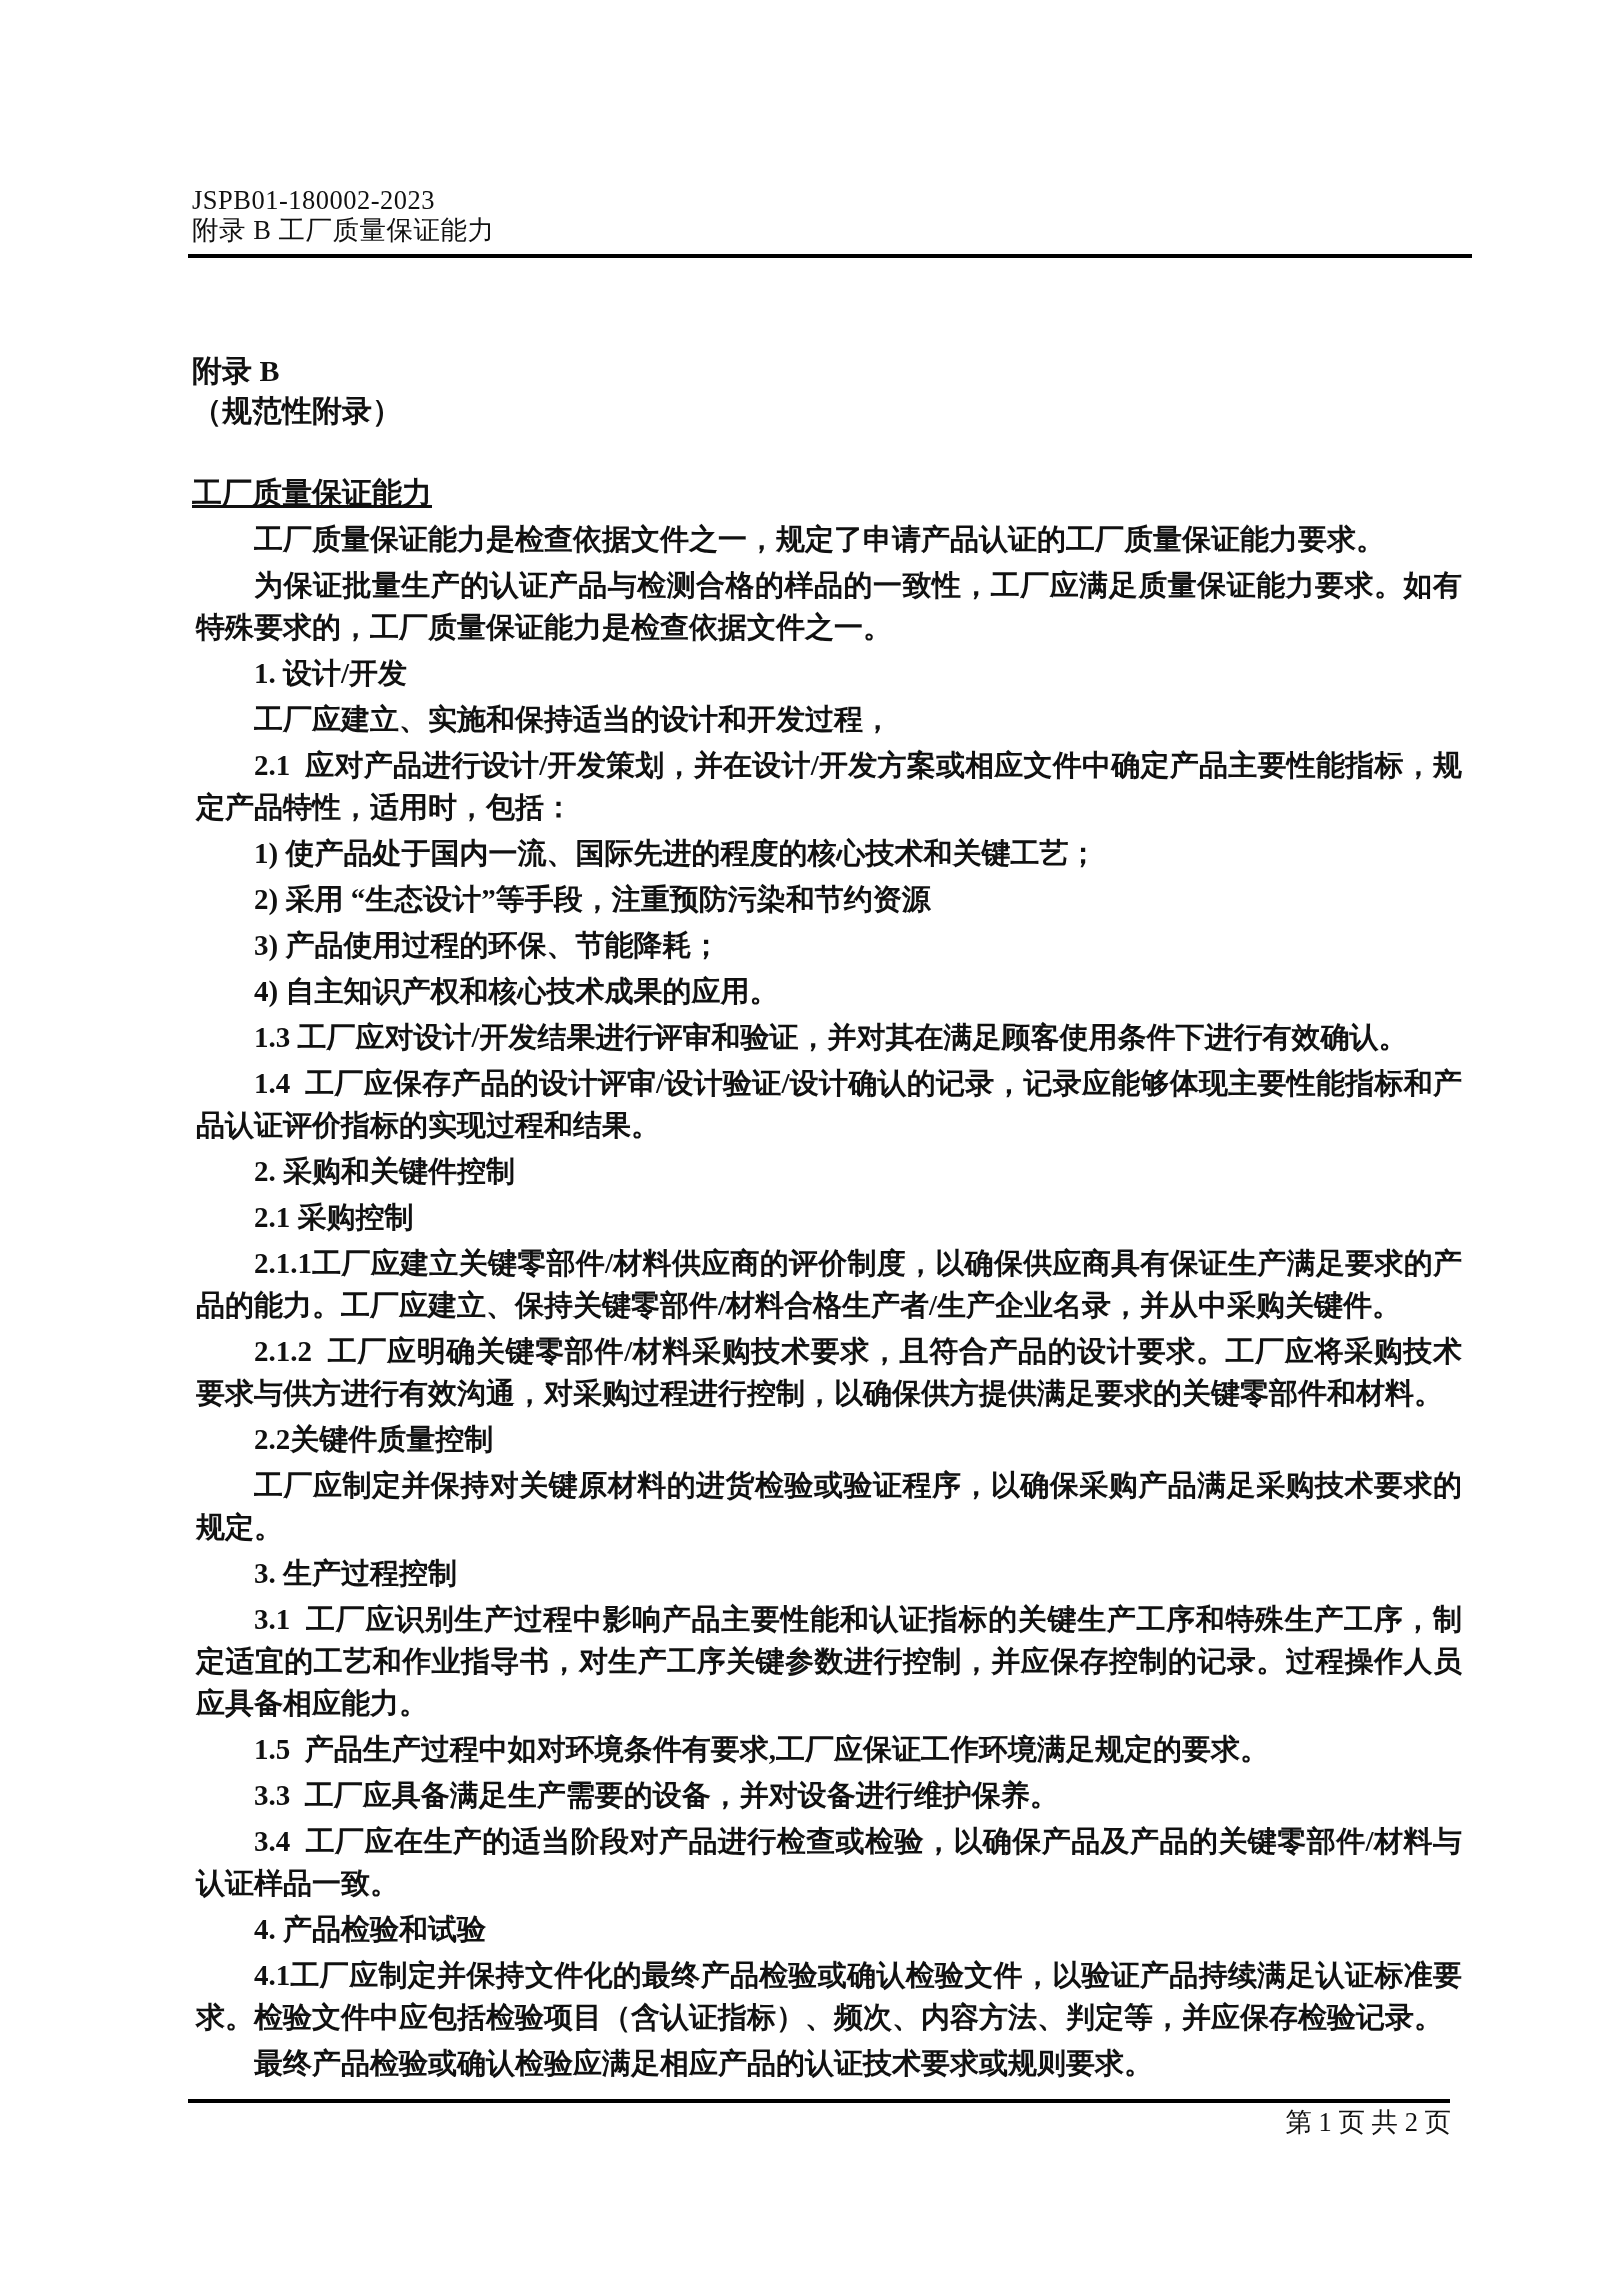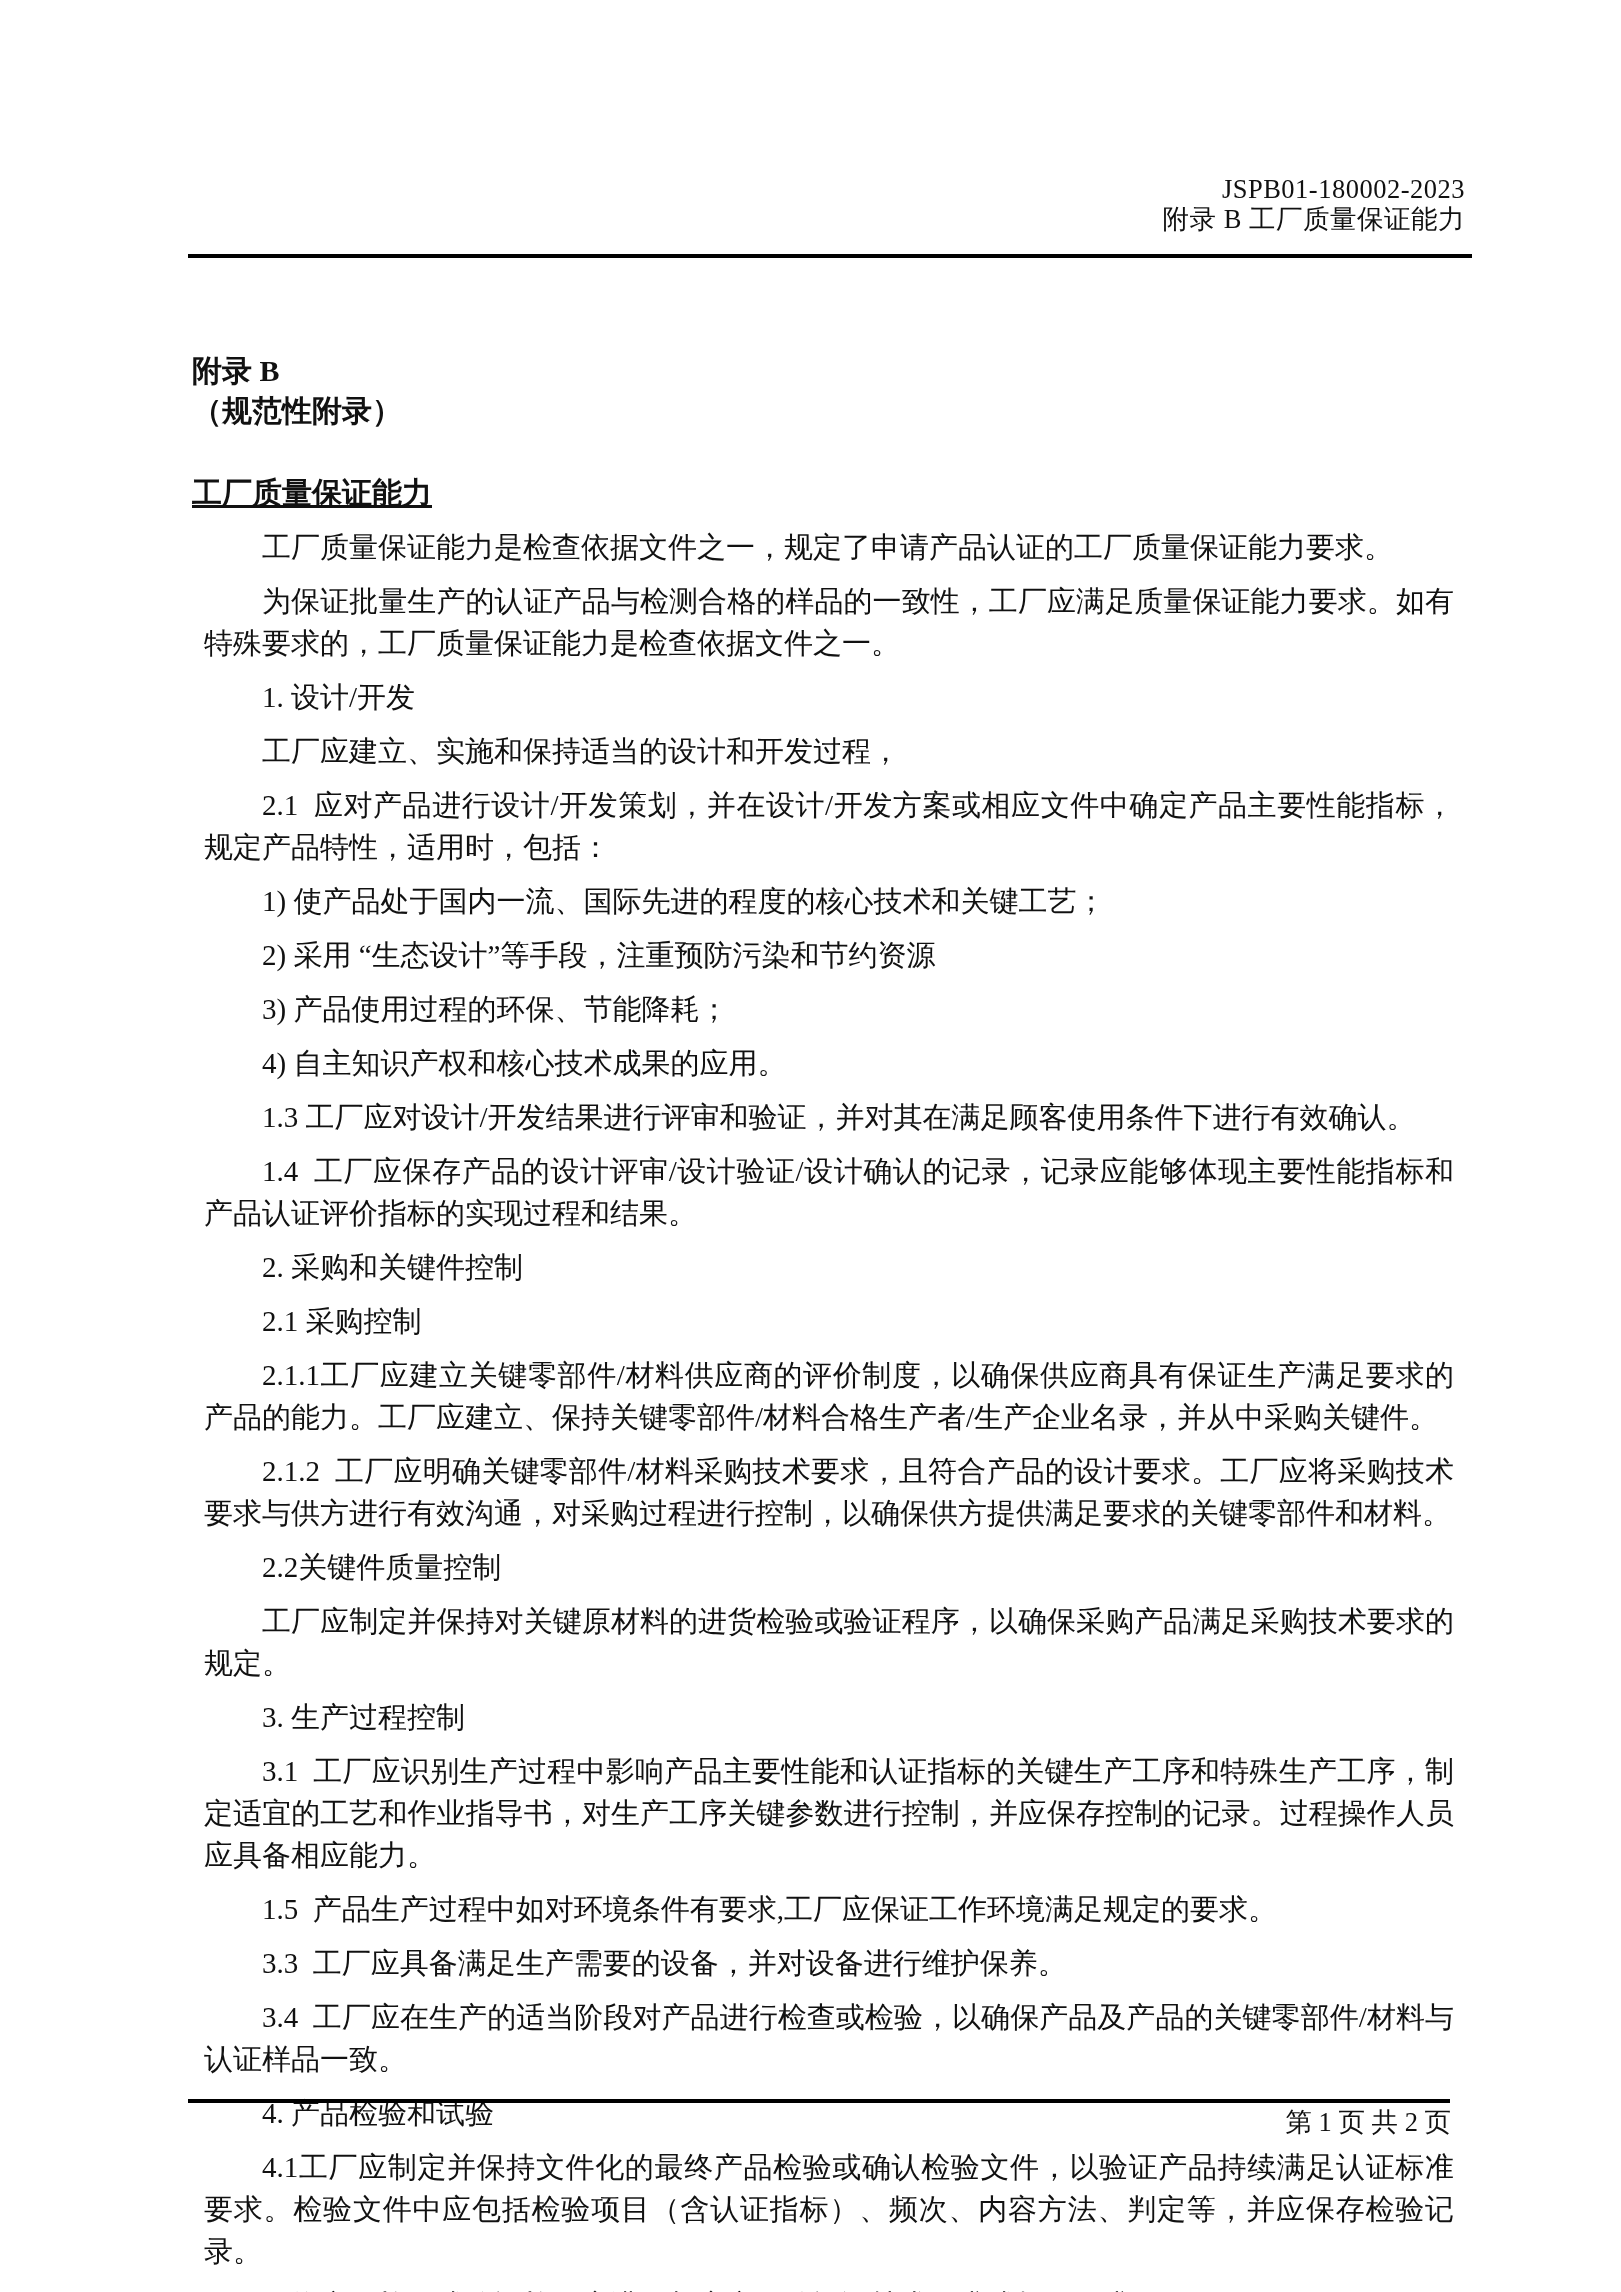--- a/index.html
+++ b/index.html
@@ -12,24 +12,23 @@
     width: 1621px;
     height: 2293px;
     background: #ffffff;
     color: #111111;
     font-family: "Liberation Serif", "DejaVu Serif", serif;
     overflow: hidden;
   }
   
   .header {
     position: absolute;
-    top: 174px;
+    top: 185px;
     left: 192px;
     width: 1273px;
-    text-align: right;
     font-size: 26.5px;
     line-height: 30px;
     letter-spacing: 0.5px;
     white-space: nowrap;
   }
   .header-rule {
     position: absolute;
     top: 254px;
     left: 188px;
     width: 1284px;
@@ -54,23 +53,24 @@
   .body-text {
     position: absolute;
     top: 514px;
     left: 192px;
     width: 1274px;
     font-size: 29px;
     line-height: 42px;
     text-align: justify;
   }
   .body-text p {
-    margin: 12px;
+    margin: 4px;
     text-indent: 2em;
     white-space: pre-wrap;
+    font-weight: bold;
   }
   
   .footer-rule {
     position: absolute;
     top: 2099px;
     left: 188px;
     width: 1262px;
     height: 3.9px;
     background: #000000;
   }

